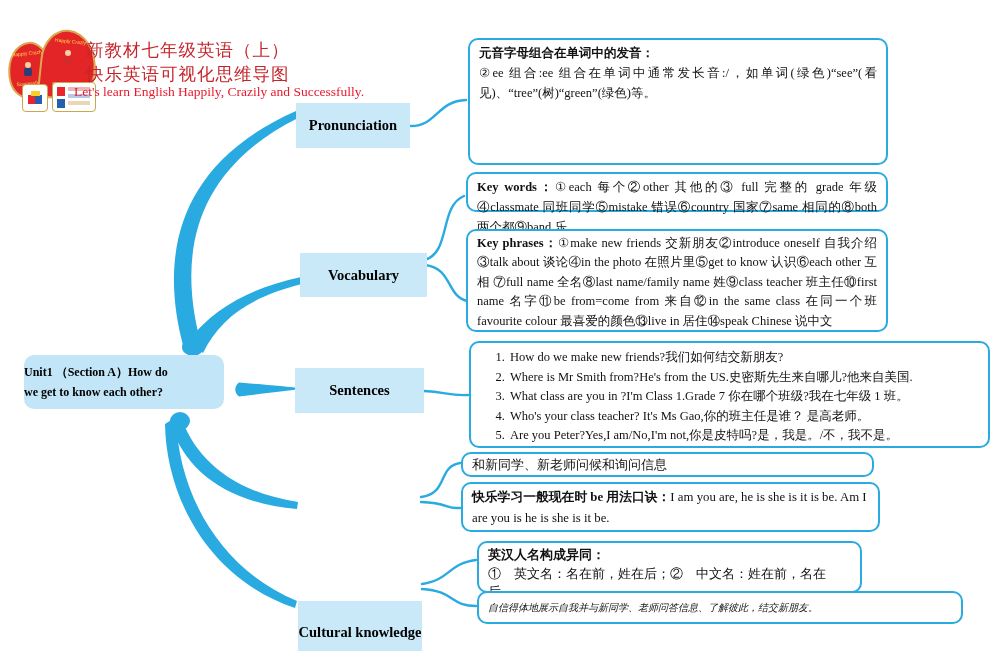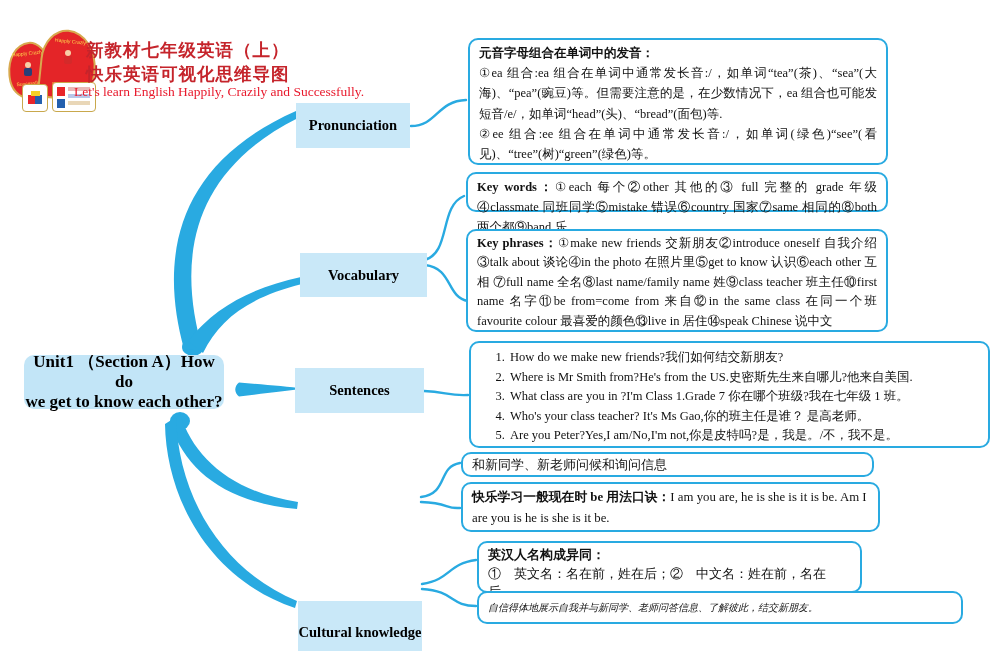--- a/index.html
+++ b/index.html
@@ -30,34 +30,34 @@
   .cube .c2 { left:7px; top:4px; width:7px; height:9px; background:#2460ae; }
   .cube .c3 { left:3px; top:0; width:9px; height:5px; background:#f6d028; }
   .marks i { position:absolute; display:block; }
   .marks .k1 { left:4px; top:4px; width:8px; height:9px; background:#e8262b; }
   .marks .k2 { left:4px; top:16px; width:8px; height:9px; background:#2460ae; }
   .marks .k3 { left:15px; top:4px; width:22px; height:4px; background:#e9b8b8; }
   .marks .k4 { left:15px; top:11px; width:22px; height:4px; background:#b8c8e9; }
   .marks .k5 { left:15px; top:18px; width:22px; height:4px; background:#e9d7b8; }
   .hdr-title {
     position:absolute; left:86px; top:38px; z-index:2;
-    font-family:"Liberation Sans","DejaVu Sans",sans-serif; font-weight:bold;
+    font-family:"Liberation Sans","DejaVu Sans",sans-serif; font-weight:normal;
     font-size:17.5px; line-height:24px; color:#c5242b; letter-spacing:1px;
   }
   .hdr-sub {
     position:absolute; left:74px; top:84px; z-index:2;
     font-size:13.5px; color:#e8192c; font-family:"Liberation Serif",serif;
   }
 
   
   .center-node {
     position:absolute; left:24px; top:355px; width:200px; height:54px; z-index:2;
     background:#c2e5f7; border-radius:10px; display:flex; flex-direction:column;
-    align-items:center; justify-content:center;
-    font-weight:bold; font-size:17px; line-height:20px; text-align:center; color:#000;
+    align-items:flex-start; justify-content:center;
+    font-weight:bold; font-size:12px; line-height:20px; text-align:center; color:#000;
   }
   .branch-label {
     position:absolute; z-index:2; background:#c9e8f8;
     display:flex; align-items:center; justify-content:center; text-align:center;
     font-weight:bold; font-size:14.5px; line-height:21px; color:#000;
   }
   .bl-pronunciation { left:296px; top:103px; width:114px; height:45px; }
   .bl-vocabulary    { left:300px; top:253px; width:127px; height:44px; }
   .bl-sentences     { left:295px; top:368px; width:129px; height:45px; }
   .bl-grammar       { left:298px; top:482px; width:123px; height:39px; }
@@ -152,21 +152,20 @@
     <div>we get to know each other?</div>
   </div>
 
   <div class="branch-label bl-pronunciation">Pronunciation</div>
   <div class="branch-label bl-vocabulary">Vocabulary</div>
   <div class="branch-label bl-sentences">Sentences</div>
   <div class="branch-label bl-cultural">Cultural knowledge</div>
 
   <div class="detail-box db-pron">
     <p><span class="lead">元音字母组合在单词中的发音：</span></p>
-    <p>①ea 组合:ea 组合在单词中通常发长音:/，如单词“tea”(茶)、“sea”(大海)、“pea”(豌豆)等。但需要注意的是，在少数情况下，ea 组合也可能发短音/e/，如单词“head”(头)、“bread”(面包)等.</p>
     <p>②ee 组合:ee 组合在单词中通常发长音:/，如单词(绿色)“see”(看见)、“tree”(树)“green”(绿色)等。</p>
   </div>
 
   <div class="detail-box db-keywords">
     <p><span class="lead">Key words：</span><span>①each 每个②other 其他的③ full 完整的 grade 年级④classmate 同班同学⑤mistake 错误⑥country 国家⑦same 相同的⑧both 两个都⑨band 乐</span></p>
   </div>
 
   <div class="detail-box db-keyphrases">
     <p><span class="lead">Key phrases：</span><span>①make new friends 交新朋友②introduce oneself 自我介绍③talk about 谈论④in the photo 在照片里⑤get to know 认识⑥each other 互相 ⑦full name 全名⑧last name/family name 姓⑨class teacher 班主任⑩first name 名字⑪be from=come from 来自⑫in the same class 在同一个班 favourite colour 最喜爱的颜色⑬live in 居住⑭speak Chinese 说中文</span></p>
   </div>

